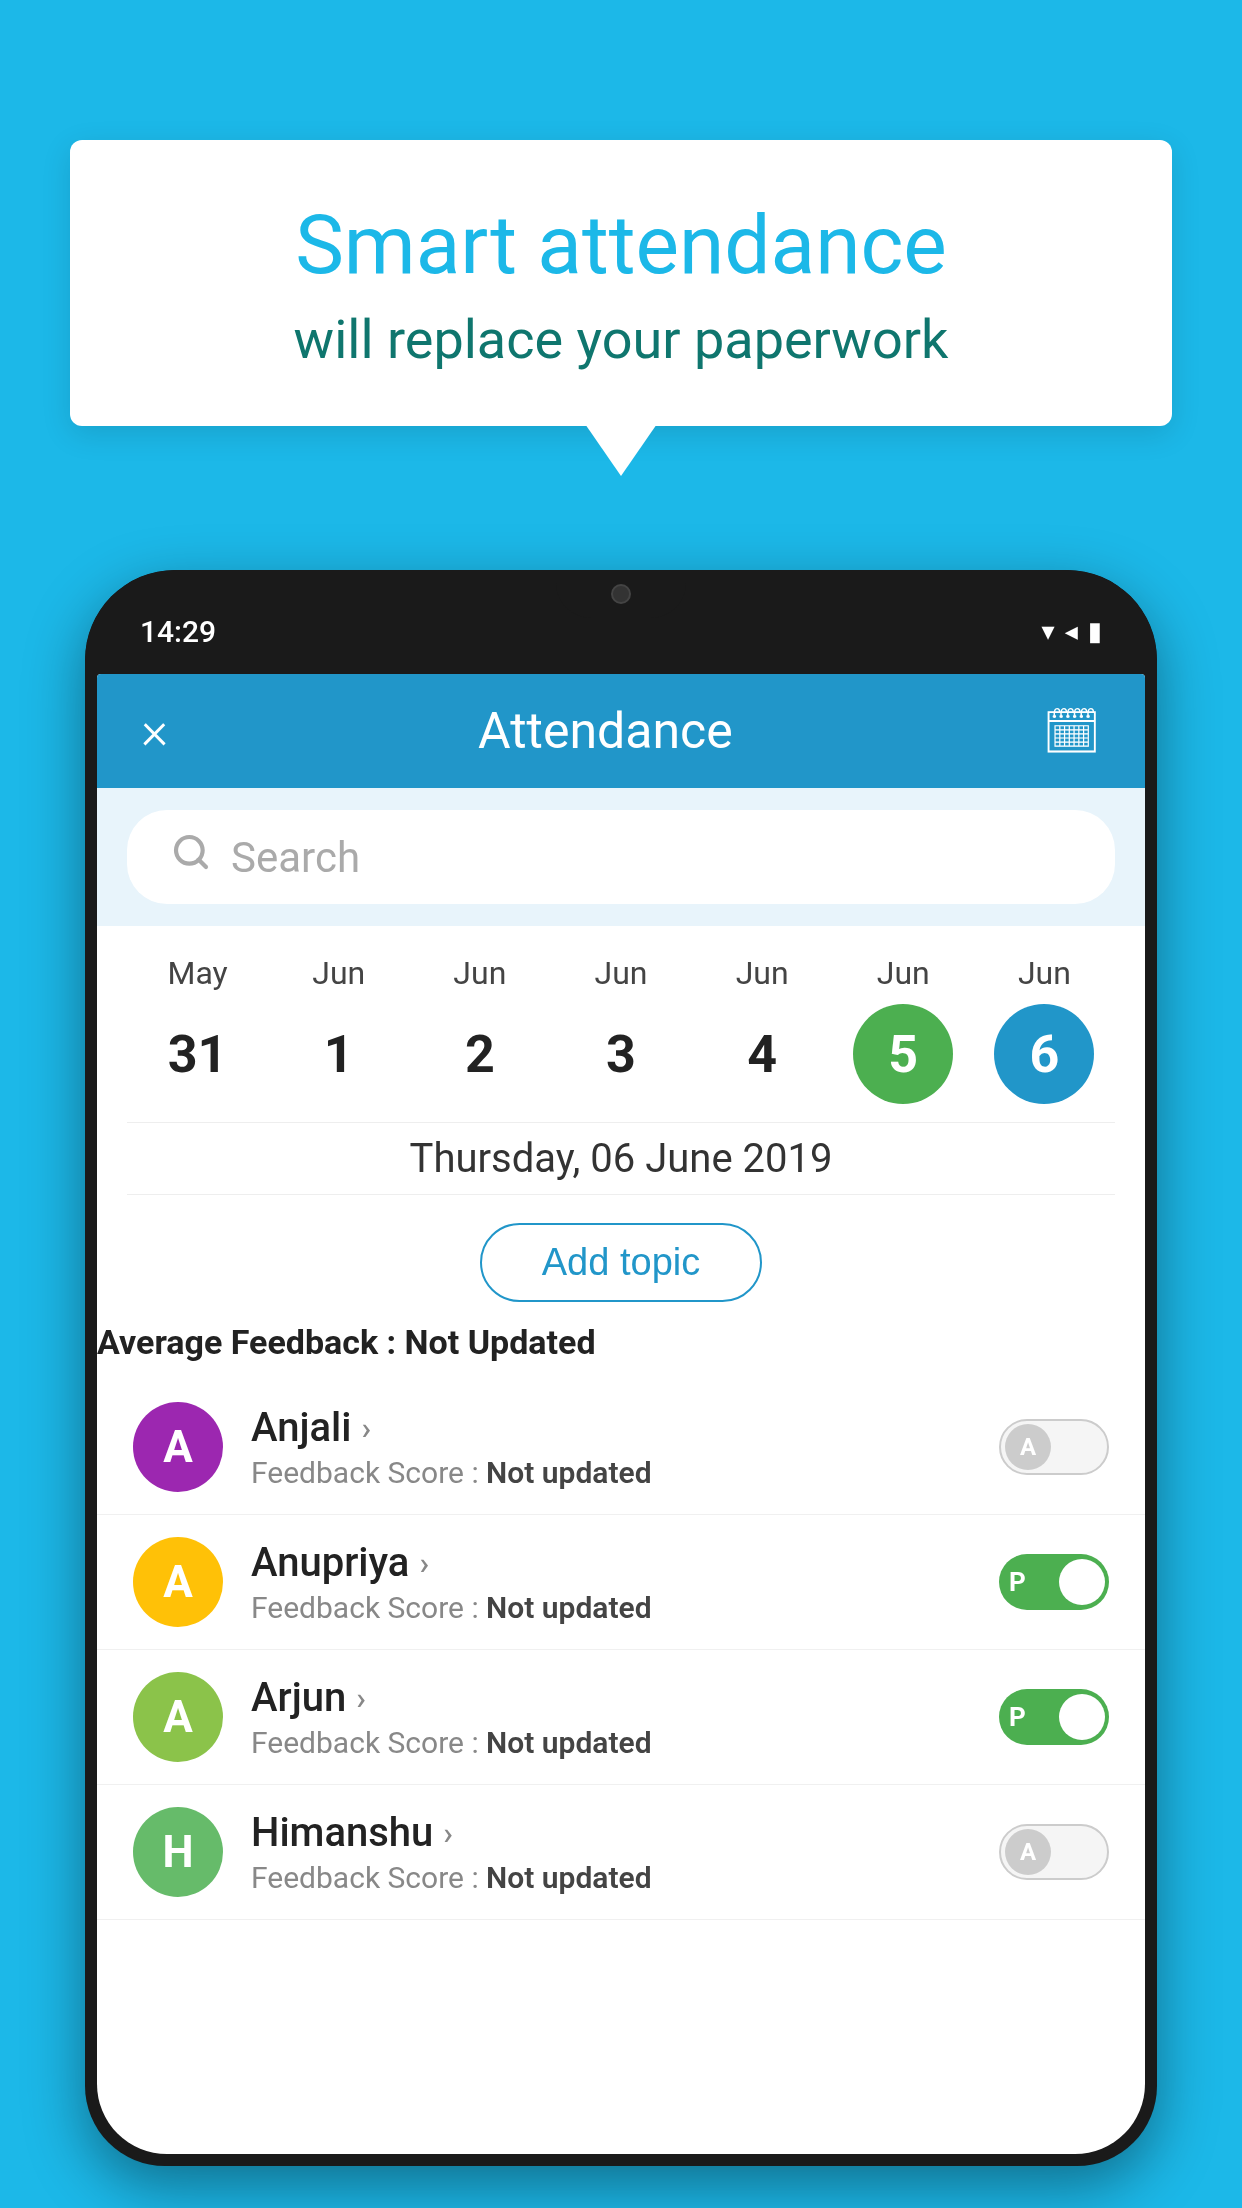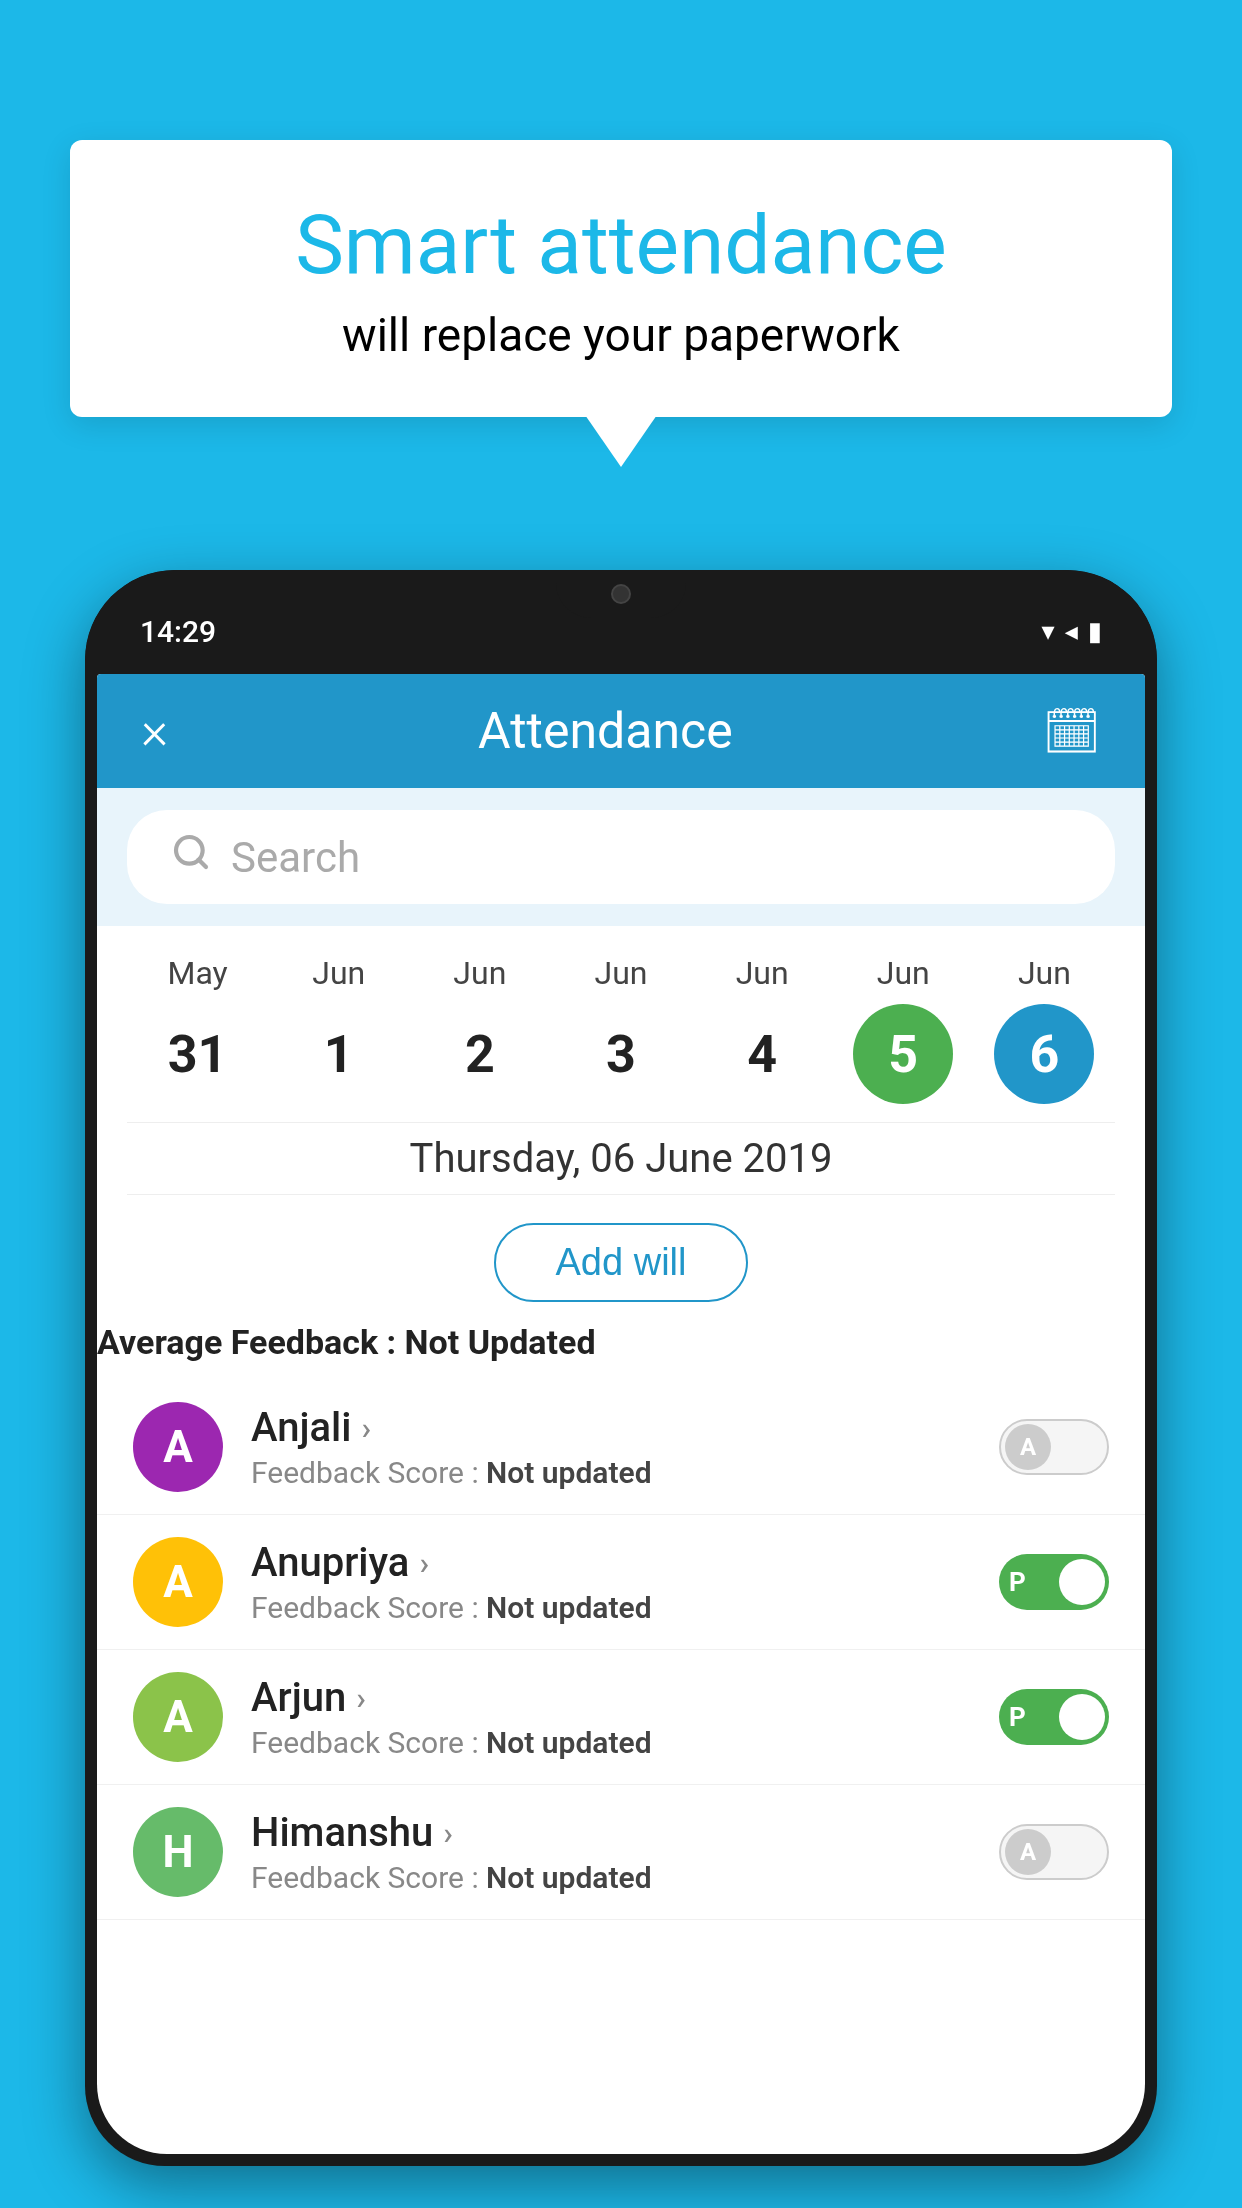--- a/index.html
+++ b/index.html
@@ -39,22 +39,22 @@
       border-right: 38px solid transparent;
       border-top: 55px solid white;
     }
     .bubble-title {
       font-size: 82px;
       font-weight: 400;
       color: #1cb8e8;
       line-height: 1.1;
     }
     .bubble-subtitle {
-      font-size: 46px;
-      color: #000000;
+      font-size: 54px;
+      color: #0f766e;
       margin-top: 18px;
       font-weight: 400;
     }
 
     
     .phone-container {
       position: absolute;
       top: 570px;
       left: 85px;
       right: 85px;
@@ -444,21 +444,21 @@
         </div>
         <div class="date-item">
           <span class="date-month">Jun</span>
           <span class="date-number selected">6</span>
         </div>
       </div>
 
       <div class="date-label">Thursday, 06 June 2019</div>
 
       <div class="add-topic-container">
-        <button class="add-topic-btn">Add will</button>
+        <button class="add-topic-btn">Add topic</button>
       </div>
 
       <div class="avg-feedback">
         <span>Average Feedback :</span>
         <span>Not Updated</span>
       </div>
 
       <div class="student-list">
 
         <div class="student-row">

